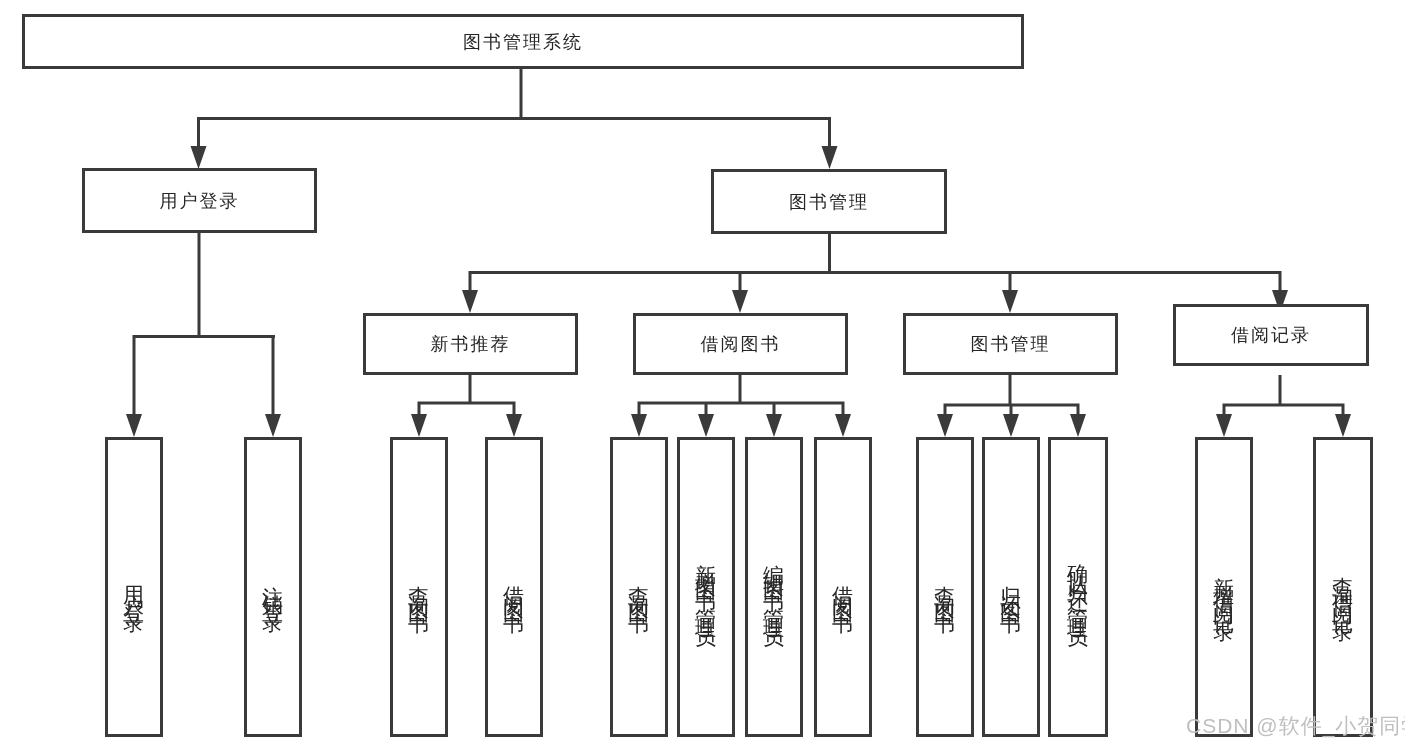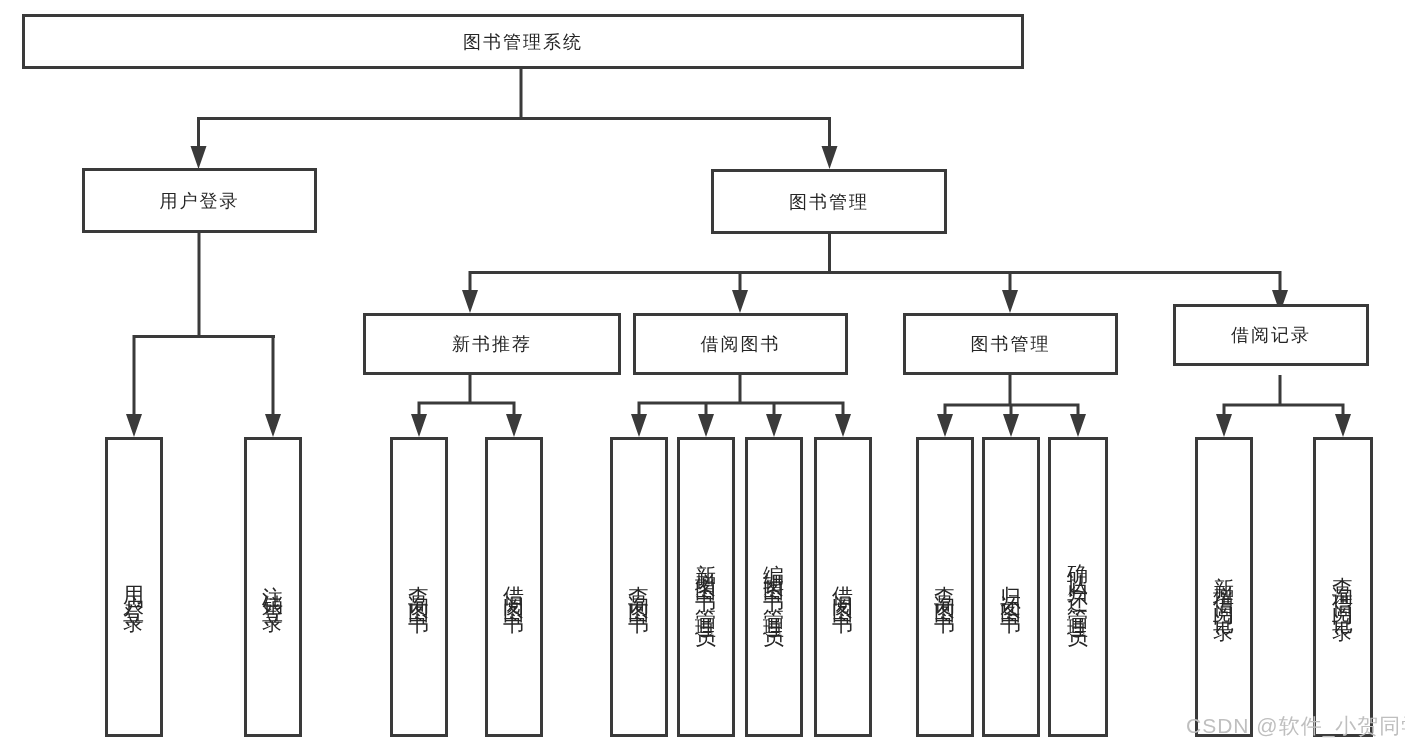--- a/index.html
+++ b/index.html
@@ -72,21 +72,21 @@
     letter-spacing: 1px;
     color: var(--wm);
     z-index: 3;
     white-space: nowrap;
   }
 
   
   #b-root    { left: 22px;   top: 14px;  width: 1002px; height: 55px; }
   #b-user    { left: 82px;   top: 168px; width: 235px;  height: 65px; }
   #b-mgmt    { left: 711px;  top: 169px; width: 236px;  height: 65px; }
-  #b-rec     { left: 363px;  top: 313px; width: 258px;  height: 62px; }
+  #b-rec     { left: 363px;  top: 313px; width: 215px;  height: 62px; }
   #b-borrow  { left: 633px;  top: 313px; width: 215px;  height: 62px; }
   #b-current { left: 903px;  top: 313px; width: 215px;  height: 62px; }
   #b-records { left: 1173px; top: 304px; width: 196px;  height: 62px; }
 
   #l-user-login   { left: 105px; }
   #l-logout       { left: 244px; }
   #l-rec-query    { left: 390px; }
   #l-rec-borrow   { left: 485px; }
   #l-bb-query     { left: 610px; }
   #l-bb-add       { left: 677px; }

